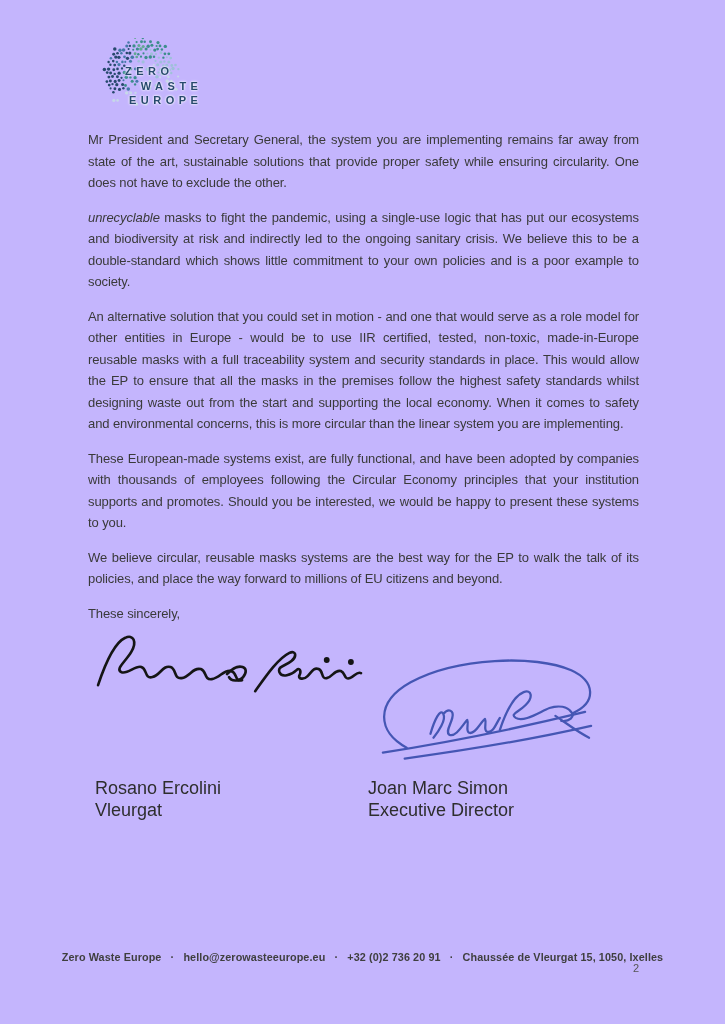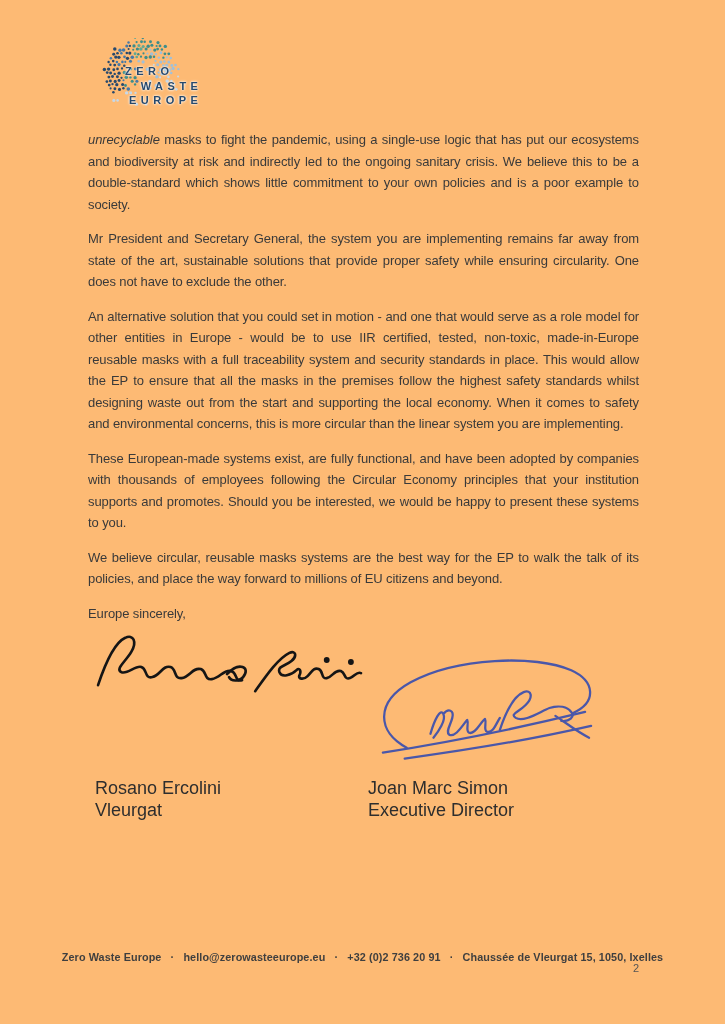--- a/index.html
+++ b/index.html
@@ -1,19 +1,19 @@
 <!DOCTYPE html>
 <html><head>
 <meta charset="utf-8">
 <style>
   html, body { margin: 0; padding: 0; background: #fff; }
   body { width: 725px; height: 1024px; font-family: "Liberation Sans", sans-serif; }
   .page {
     position: relative; width: 725px; height: 1024px;
-    background: #fdba74; overflow: hidden; outline: 1px solid #ececec;
+    background: #c4b5fd; overflow: hidden; outline: 1px solid #ececec;
   }
 
   
   .logo { position: absolute; left: 96px; top: 38px; width: 150px; height: 84px; }
   .logo-dots { position: absolute; left: 0; top: 0; }
   .logo-text { position: absolute; left: 29px; top: 26px; }
   .logo-line {
     display: block; font-size: 11px; font-weight: bold; letter-spacing: 4.5px;
     line-height: 14.6px; color: #24466e; white-space: nowrap;
     text-shadow: 0 0 2px #fff, 0 0 3px #fff;
@@ -215,26 +215,26 @@
         <circle cx="50.2" cy="66.2" r="1.22" fill="#c6d8e8"></circle>
       </svg>
     <div class="logo-text">
       <span class="logo-line" style="color: rgb(39, 73, 109);">ZERO</span>
       <span class="logo-line" style="color: rgb(39, 73, 109);">WASTE</span>
       <span class="logo-line" style="color: rgb(39, 73, 109);">EUROPE</span>
     </div>
   </div>
 
   <div class="content">
+    <p style="color: rgb(58, 58, 58);">Mr President and Secretary General, the system you are implementing remains far away from state of the art, sustainable solutions that provide proper safety while ensuring circularity. One does not have to exclude the other.</p>
     <p style="color: rgb(58, 58, 58);"><span class="lead-italic">unrecyclable</span><span> masks to fight the pandemic, using a single-use logic that has put our ecosystems and biodiversity at risk and indirectly led to the ongoing sanitary crisis. We believe this to be a double-standard which shows little commitment to your own policies and is a poor example to society.</span></p>
-    <p style="color: rgb(58, 58, 58);">Mr President and Secretary General, the system you are implementing remains far away from state of the art, sustainable solutions that provide proper safety while ensuring circularity. One does not have to exclude the other.</p>
     <p style="color: rgb(58, 58, 58);">An alternative solution that you could set in motion - and one that would serve as a role model for other entities in Europe - would be to use IIR certified, tested, non-toxic, made-in-Europe reusable masks with a full traceability system and security standards in place. This would allow the EP to ensure that all the masks in the premises follow the highest safety standards whilst designing waste out from the start and supporting the local economy. When it comes to safety and environmental concerns, this is more circular than the linear system you are implementing.</p>
     <p style="color: rgb(58, 58, 58);">These European-made systems exist, are fully functional, and have been adopted by companies with thousands of employees following the Circular Economy principles that your institution supports and promotes. Should you be interested, we would be happy to present these systems to you.</p>
     <p style="color: rgb(58, 58, 58);">We believe circular, reusable masks systems are the best way for the EP to walk the talk of its policies, and place the way forward to millions of EU citizens and beyond.</p>
-    <p class="closing" style="color: rgb(58, 58, 58);">Europe sincerely,</p>
+    <p class="closing" style="color: rgb(58, 58, 58);">These sincerely,</p>
   </div>
 
   <svg class="sig-black" width="272" height="78" viewBox="0 0 270 72">
     <g class="sig-stroke" id="sigBlackGroup" stroke-width="2.6" stroke="#151515">
       <path d="M6,58 C12,40 22,16 33,11 C41,7 45,15 39,25 C33,35 23,42 29,45 C35,48 43,38 49,40 C55,42 52,52 60,50 C68,48 70,38 78,40 C84,42 81,52 89,51 C97,50 100,40 108,42 C114,44 111,53 119,52 C127,51 131,42 138,44 C145,46 141,55 149,53"></path>
       <path d="M134,47 C146,34 158,40 150,50 C146,55 138,54 136,50"></path>
       <path d="M162,64 C172,50 184,32 196,26 C202,23 204,29 198,34 C192,39 184,39 186,45 C188,51 198,48 203,43 C206,40 208,44 206,48 C204,52 210,53 214,49 C218,45 220,40 225,42 C230,44 227,52 233,51 C239,50 241,42 247,44 C252,46 250,53 256,51 C261,49 263,44 267,46"></path>
       <circle cx="233" cy="33" r="1.6" class="dot" fill="#151515"></circle>
       <circle cx="257" cy="35" r="1.6" class="dot" fill="#151515"></circle>
     </g>

